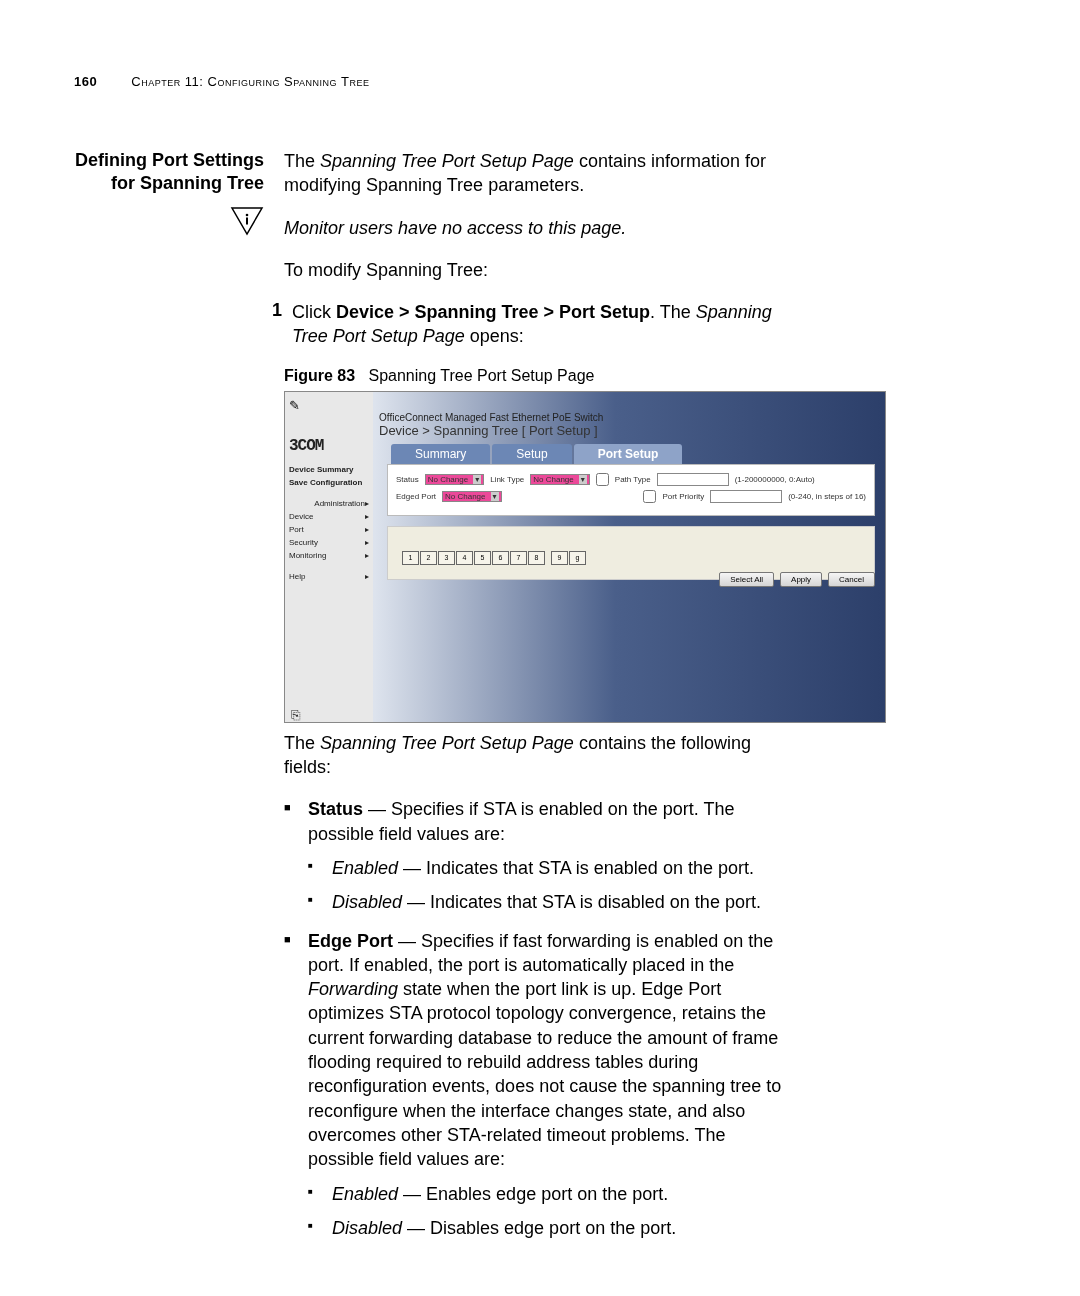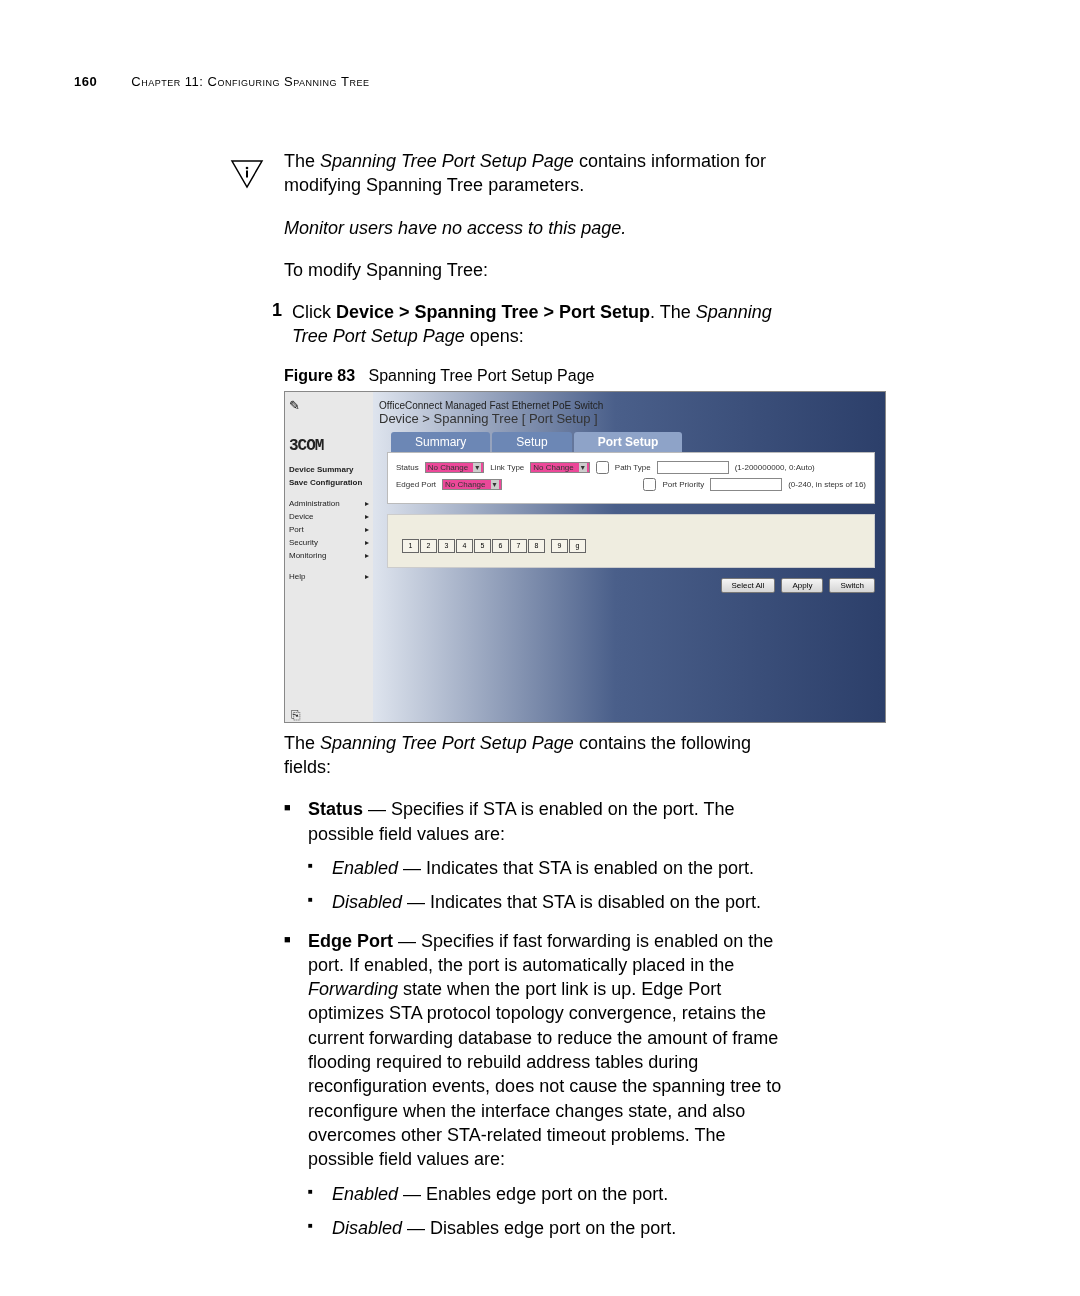--- a/index.html
+++ b/index.html
@@ -115,21 +115,21 @@
     justify-content: space-between;
   }
   .ss-nav-item.bold { font-weight: bold; }
   .ss-main {
     position: absolute;
     left: 88px; right: 0; top: 0; bottom: 0;
   }
   .ss-title {
     font-size: 10px;
     color: #222;
-    padding: 8px 6px 0;
+    padding: 20px 6px 0;
     font-weight: normal;
   }
   .ss-breadcrumb {
     font-size: 13px;
     color: #333;
     padding: 0 6px 6px;
   }
   .ss-tabs {
     display: flex;
     padding-left: 18px;
@@ -199,21 +199,21 @@
     height: 12px;
     font-size: 7px;
     display: flex;
     align-items: center;
     justify-content: center;
     background: #f6f4ea;
   }
   .ss-buttons {
     position: absolute;
     right: 10px;
-    top: 186px;
+    top: 180px;
     display: flex;
     gap: 6px;
   }
   .ss-btn {
     background: linear-gradient(#f5f5f5,#d5d5d5);
     border: 1px solid #777;
     font-size: 8px;
     padding: 2px 10px;
     border-radius: 2px;
   }
@@ -235,20 +235,21 @@
 <body>
 
 <div class="page">
   <div class="header-line">
     <span class="pgnum">160</span>
     <span class="smallcaps">Chapter 11: Configuring Spanning Tree</span>
   </div>
 
   <div class="content-row">
     <div class="left-col">
+      <div class="section-hdr">Defining Port Settings for Spanning Tree</div>
       <svg class="info-icon" viewBox="0 0 34 30">
         <polygon points="2,2 32,2 17,28" fill="none" stroke="#000" stroke-width="1.5"></polygon>
         <circle cx="17" cy="9" r="1.3" fill="#000"></circle>
         <rect x="16" y="11.5" width="2" height="7" fill="#000"></rect>
       </svg>
     </div>
     <div class="right-col">
       <div class="body-text para">
         <span>The </span><span class="italic">Spanning Tree Port Setup Page</span><span> contains information for modifying Spanning Tree parameters.</span>
       </div>
@@ -274,21 +275,21 @@
       <span class="figlabel">Figure 83</span>&nbsp;&nbsp;&nbsp;<span>Spanning Tree Port Setup Page</span>
     </div>
 
     <div class="screenshot">
       <div class="ss-sidebar">
         <div style="font-size:13px;">✎</div>
         <div class="ss-logo">3COM</div>
         <div id="ss-nav">
             <div class="ss-nav-item bold">Device Summary</div>
             <div class="ss-nav-item bold">Save Configuration</div>
-            <div class="ss-nav-item" style="margin-top: 8px;">Administration<span>▸</span></div>
+            <div class="ss-nav-item" style="margin-top: 8px; justify-content: flex-end;">Administration<span>▸</span></div>
             <div class="ss-nav-item">Device<span>▸</span></div>
             <div class="ss-nav-item">Port<span>▸</span></div>
             <div class="ss-nav-item">Security<span>▸</span></div>
             <div class="ss-nav-item">Monitoring<span>▸</span></div>
             <div class="ss-nav-item" style="margin-top: 8px;">Help<span>▸</span></div>
           </div>
       </div>
       <div class="ss-main">
         <div class="ss-title">OfficeConnect Managed Fast Ethernet PoE Switch</div>
         <div class="ss-breadcrumb">Device &gt; Spanning Tree [ Port Setup ]</div>
@@ -328,21 +329,21 @@
               <span class="ss-port">6</span>
               <span class="ss-port">7</span>
               <span class="ss-port">8</span>
               <span class="ss-port" style="margin-left: 5px;">9</span>
               <span class="ss-port">g</span>
             </div>
         </div>
         <div class="ss-buttons">
           <span class="ss-btn">Select All</span>
           <span class="ss-btn">Apply</span>
-          <span class="ss-btn">Switch</span>
+          <span class="ss-btn">Cancel</span>
         </div>
       </div>
       <div class="ss-logout">⎘</div>
     </div>
 
     <div class="body-text para">
       <span>The </span><span class="italic">Spanning Tree Port Setup Page</span><span> contains the following fields:</span>
     </div>
 
     <ul class="sq">

